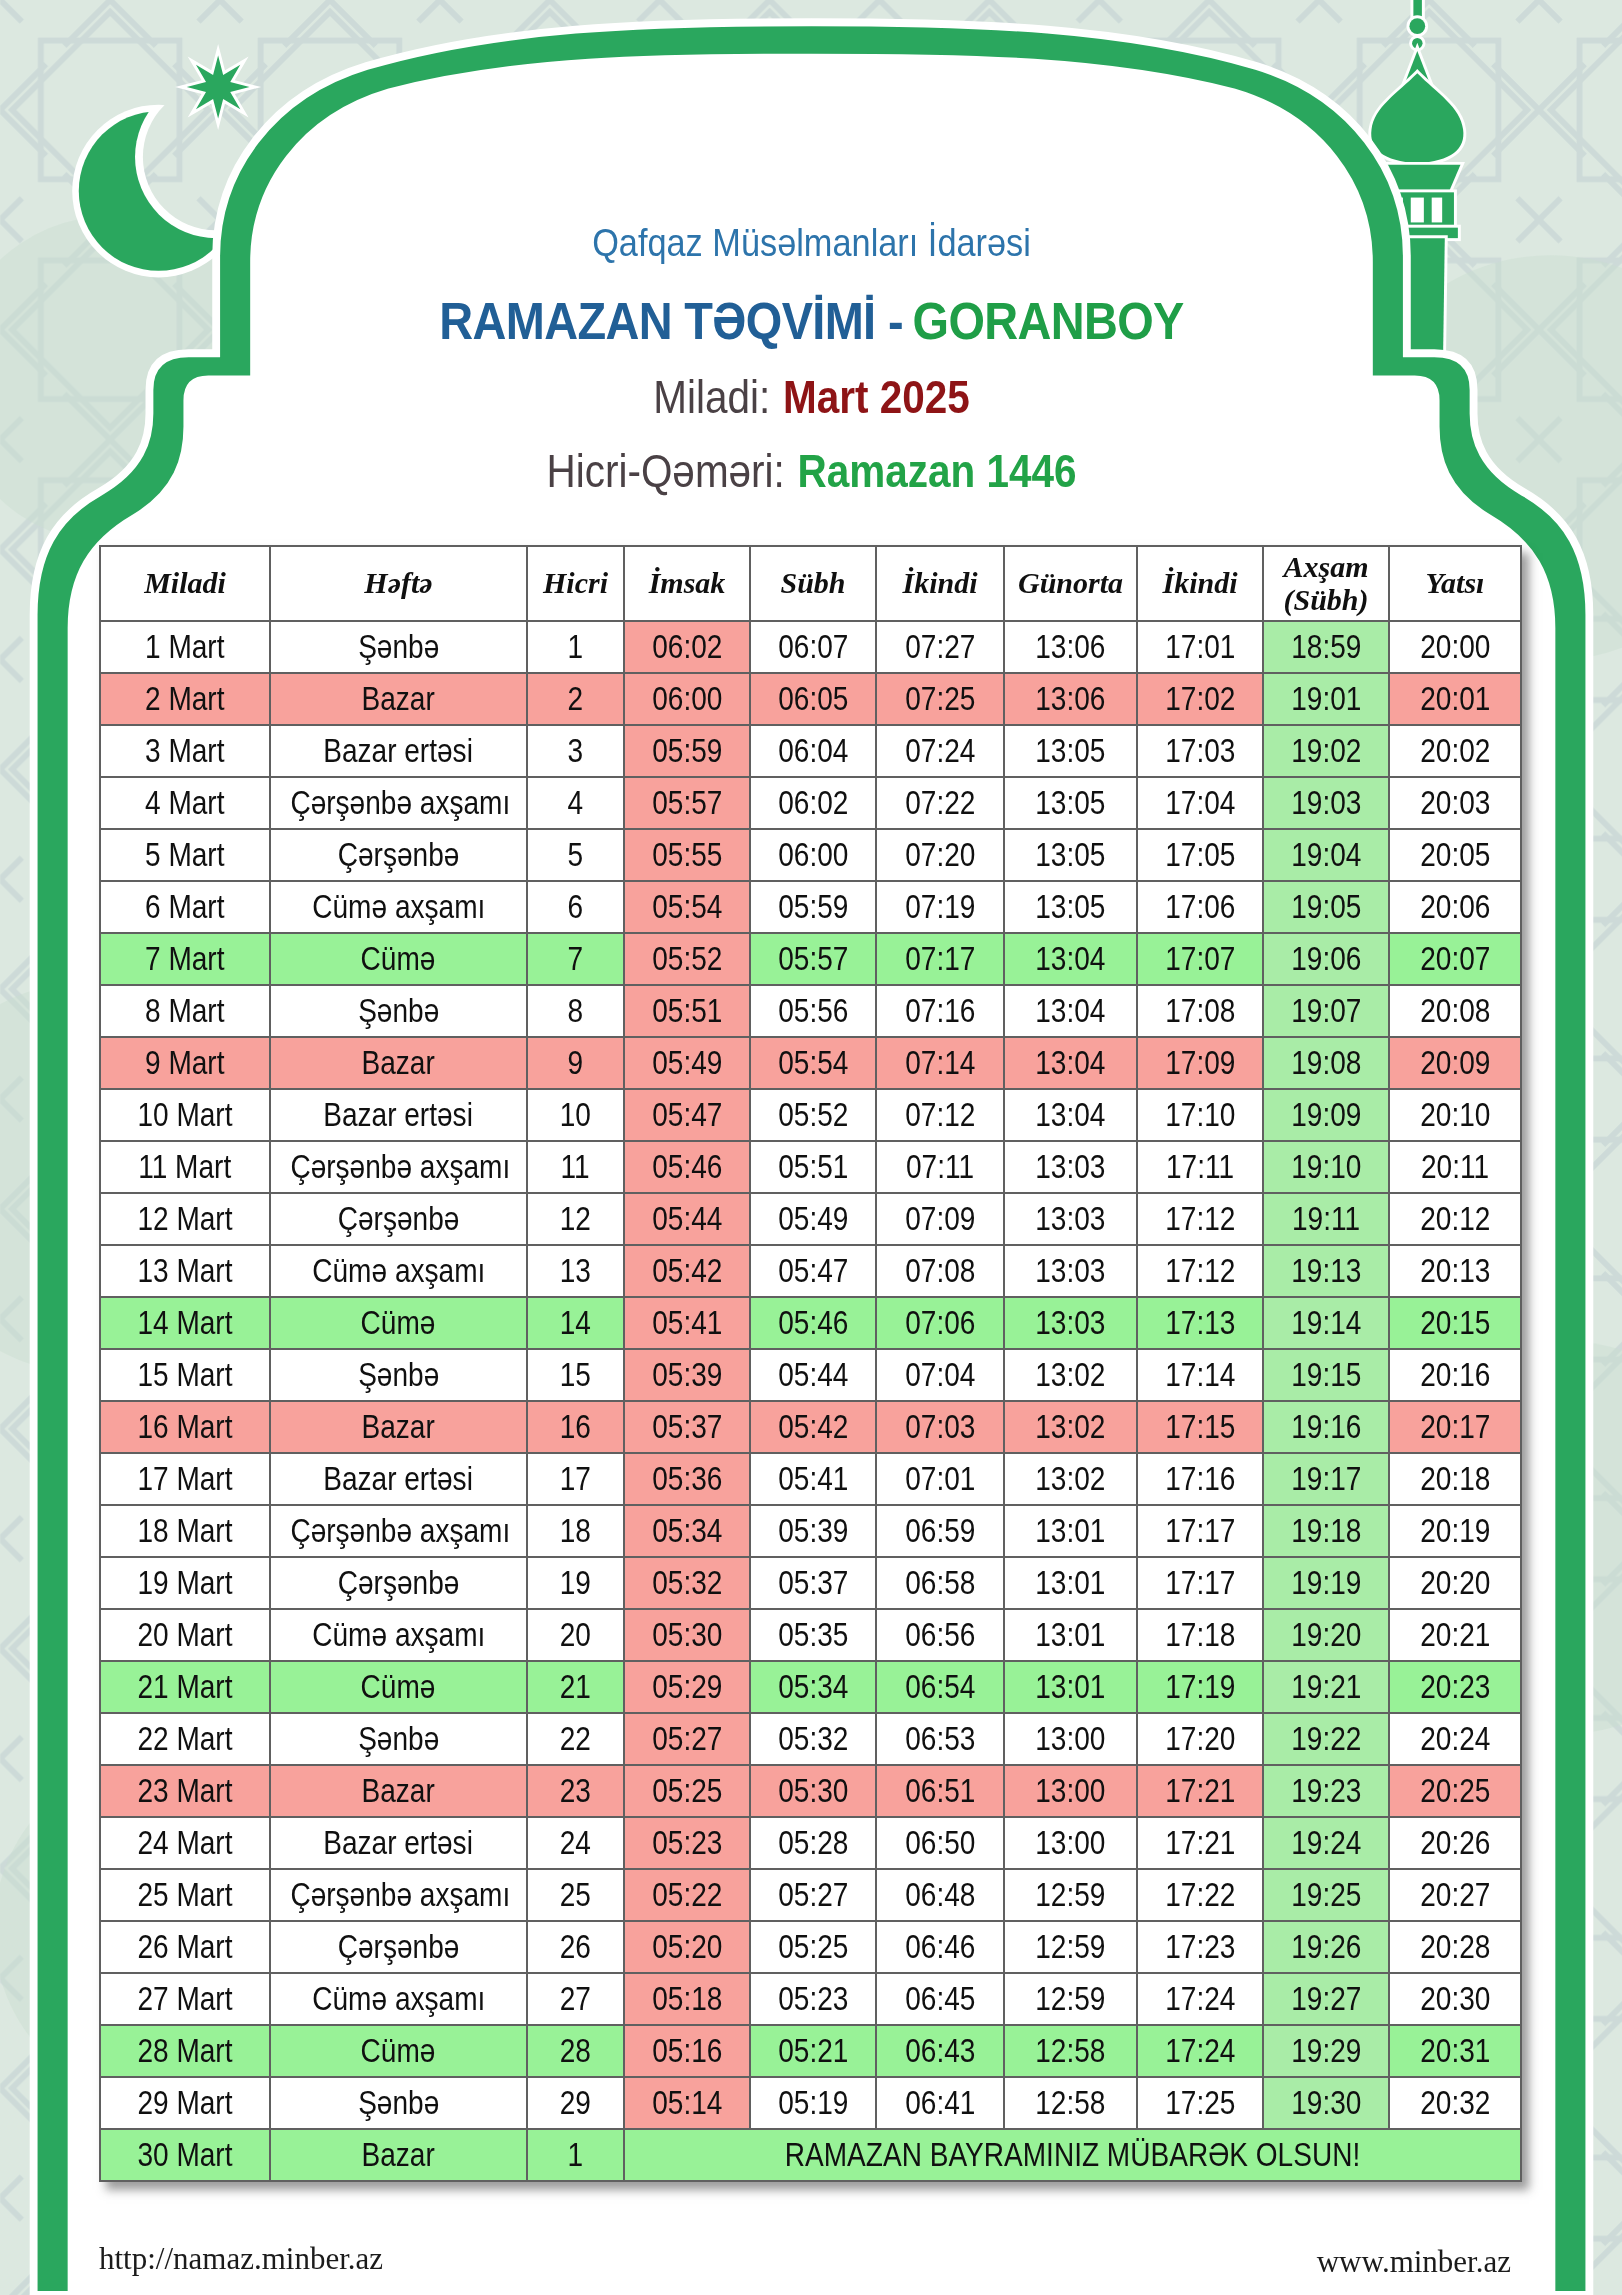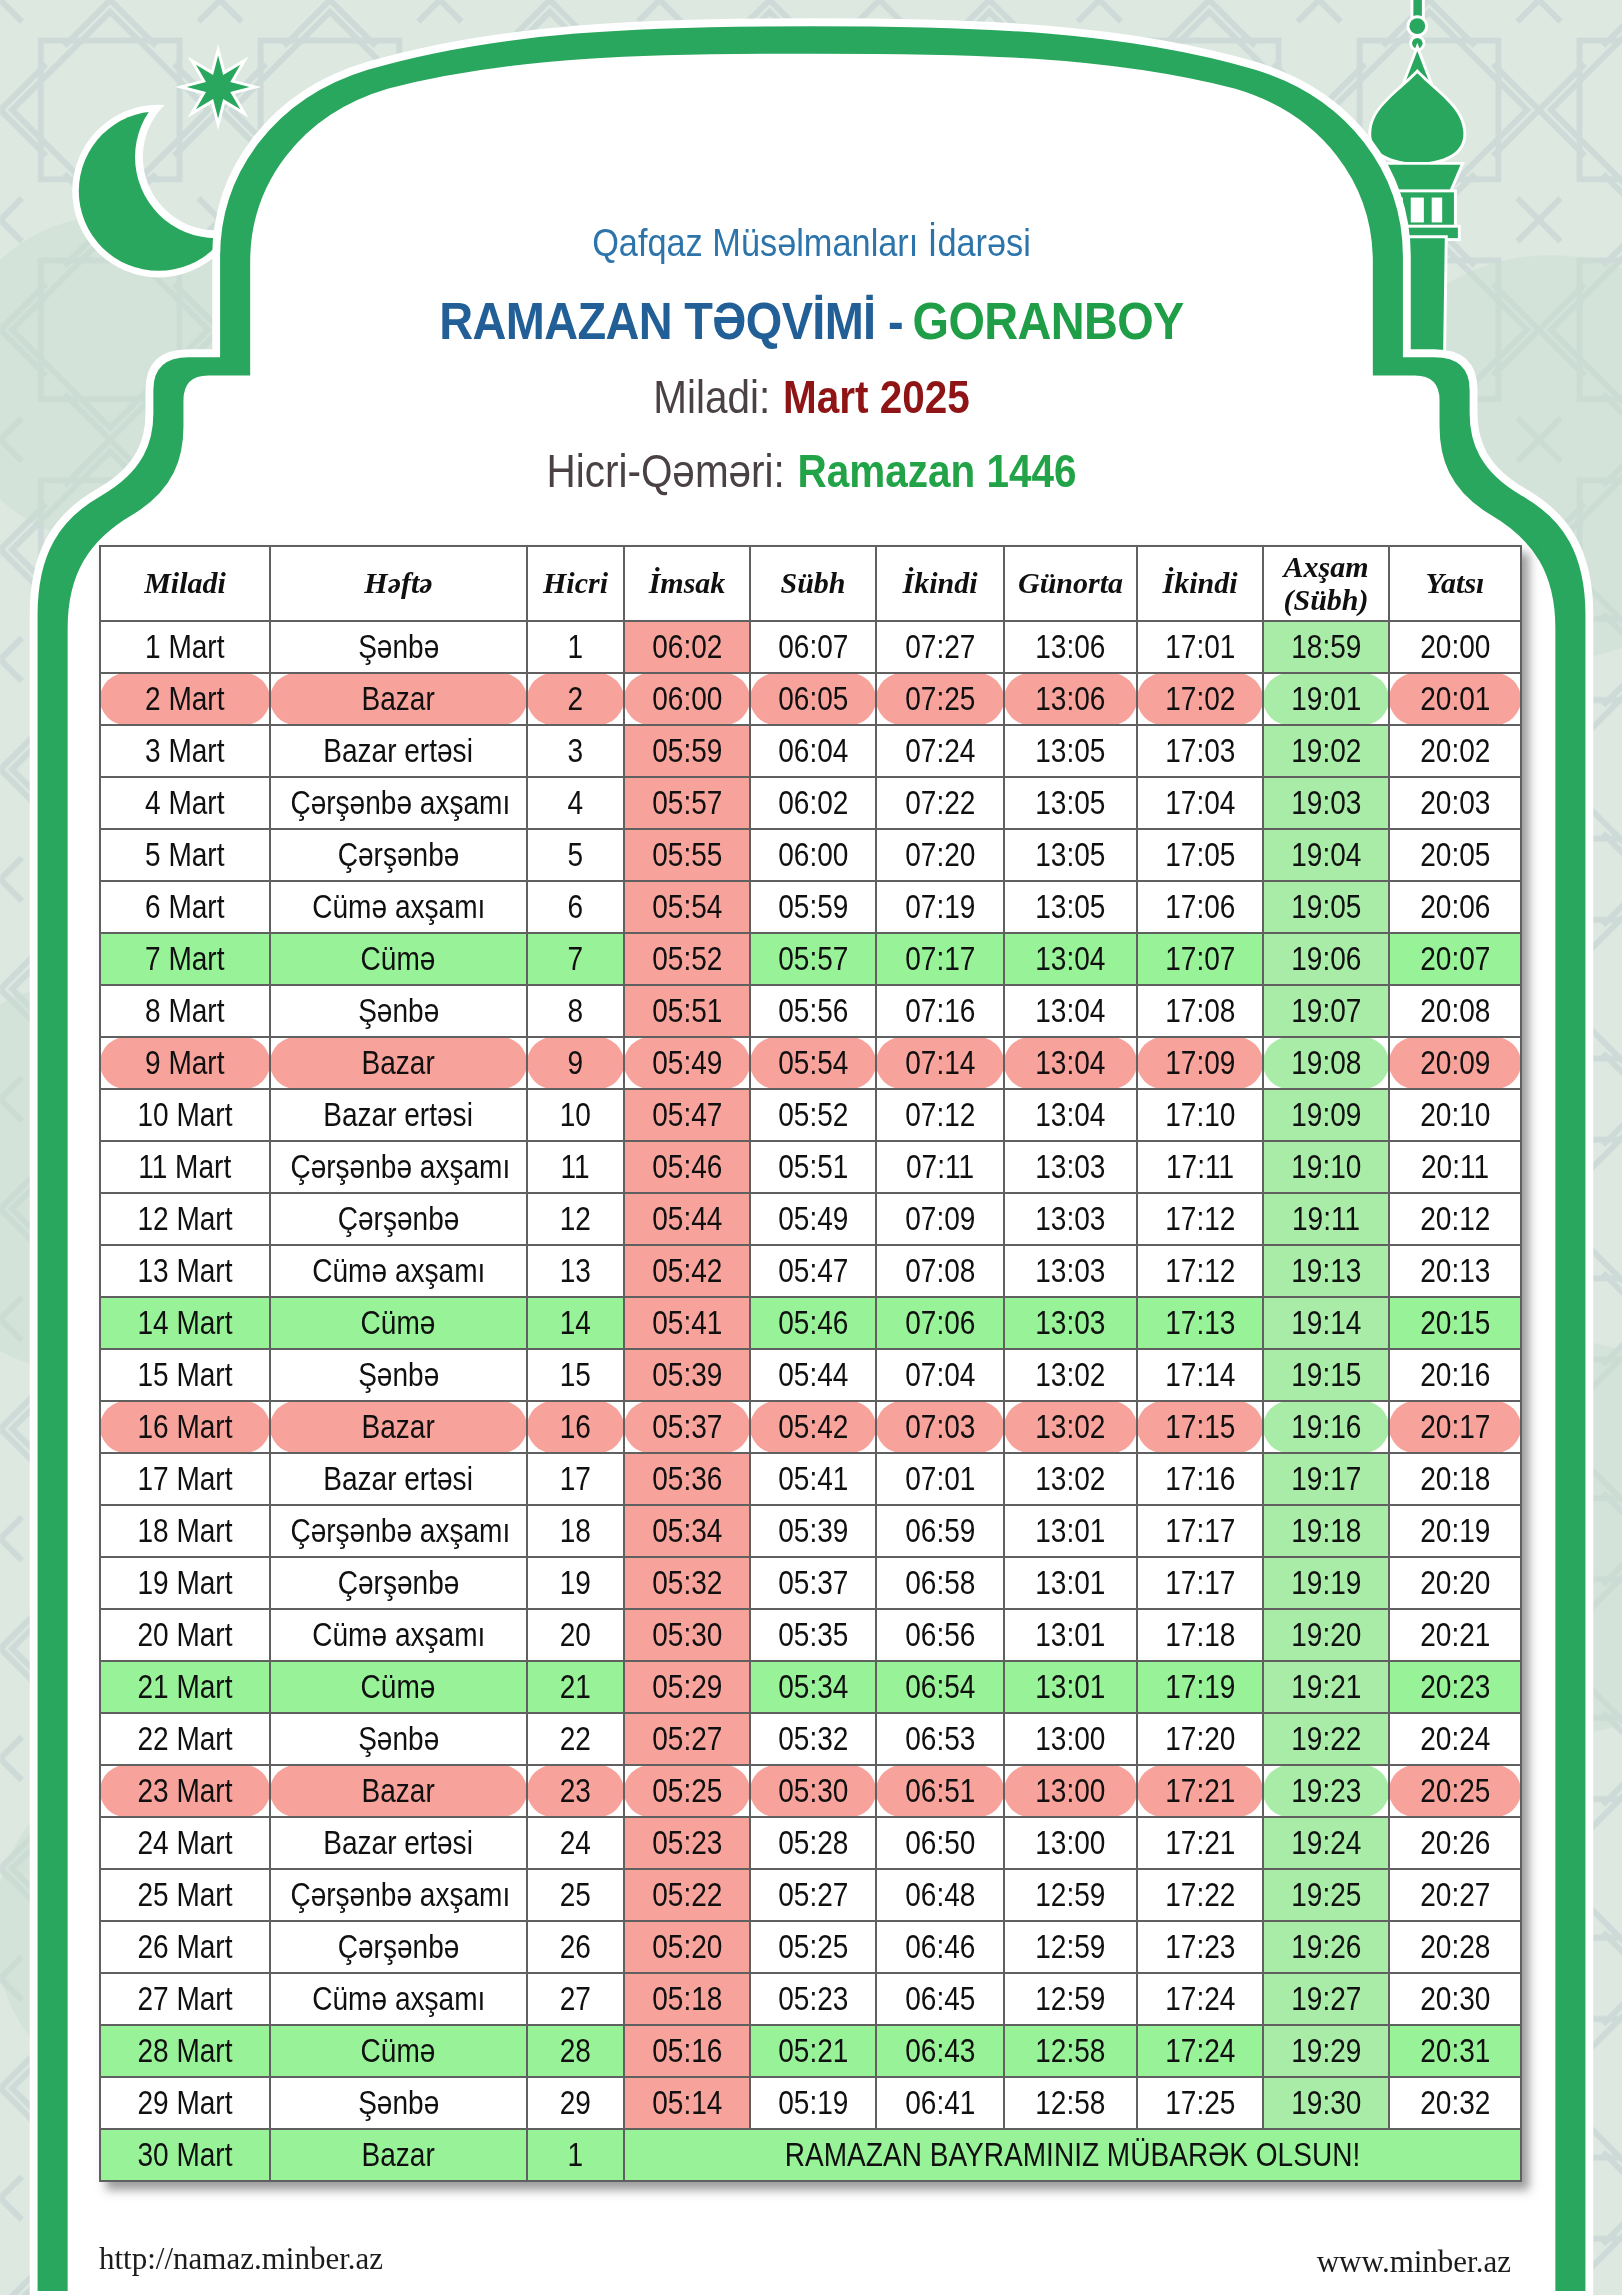--- a/index.html
+++ b/index.html
@@ -32,21 +32,21 @@
     border-collapse:collapse;table-layout:fixed;background:#fff;
     box-shadow:6.5px 7.9px 9.2px rgba(60,60,60,.5);
   }
   #cal th,#cal td{border:2.6px solid var(--table-border,#606060);text-align:center;vertical-align:middle;padding:0;color:#101010;overflow:hidden;}
   #cal thead tr{height:75px;}
   #cal tbody tr{height:52px;}
   #cal th{font-family:"Liberation Serif",serif;font-size:30px;font-weight:700;line-height:1.08;background:#fff;font-style:italic;}
   #cal td{font-size:33px;font-weight:400;}
   td.c0,td.c1{font-size:30px;}
   .cx{display:inline-block;transform:scaleX(.85);white-space:nowrap;}
-  tr.sunday td{background:var(--cell-pink,#f8a29c);border-radius:27px;}
+  tr.sunday td{background:var(--cell-pink,#f8a29c);}
   tr.friday td{background:var(--row-friday,#98f297);font-weight:700;}
   tr.holiday td{background:var(--row-friday,#98f297);}
   #cal td.imsak{background:var(--cell-pink,#f8a29c);}
   #cal tr td.axsam{background:var(--col-axsam,#a9eca7);}
   td.holiday-msg{font-weight:700;font-size:35px;}
 
   
   .footer-url{position:absolute;font-family:"Liberation Serif",serif;font-size:31px;color:#1b1b1b;white-space:nowrap;}
   #f-left{left:99px;top:2241px;}
   #f-right{right:112px;top:2244px;text-align:center;}

